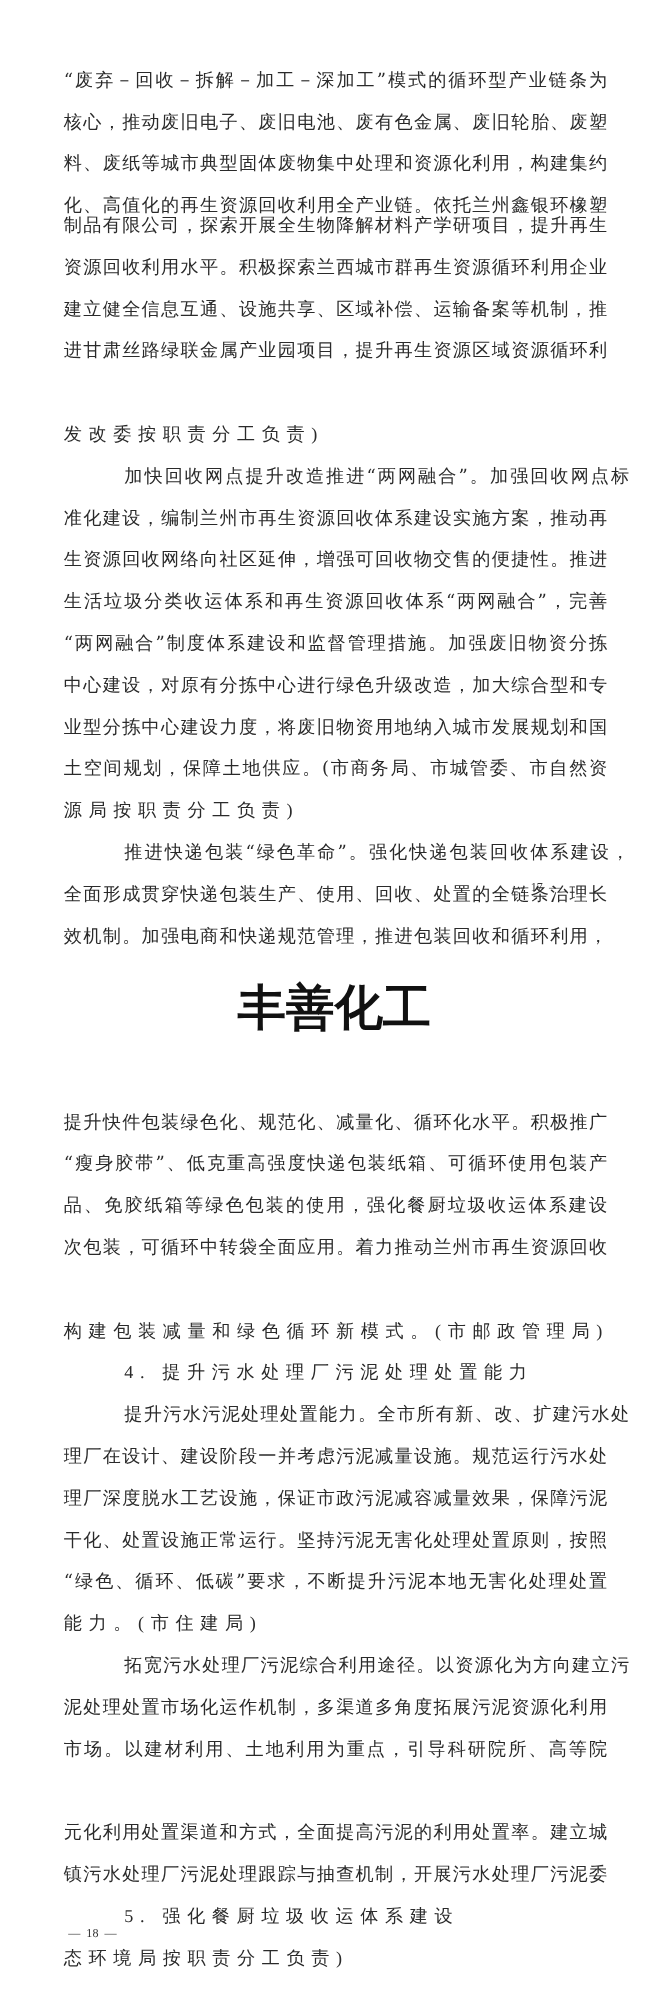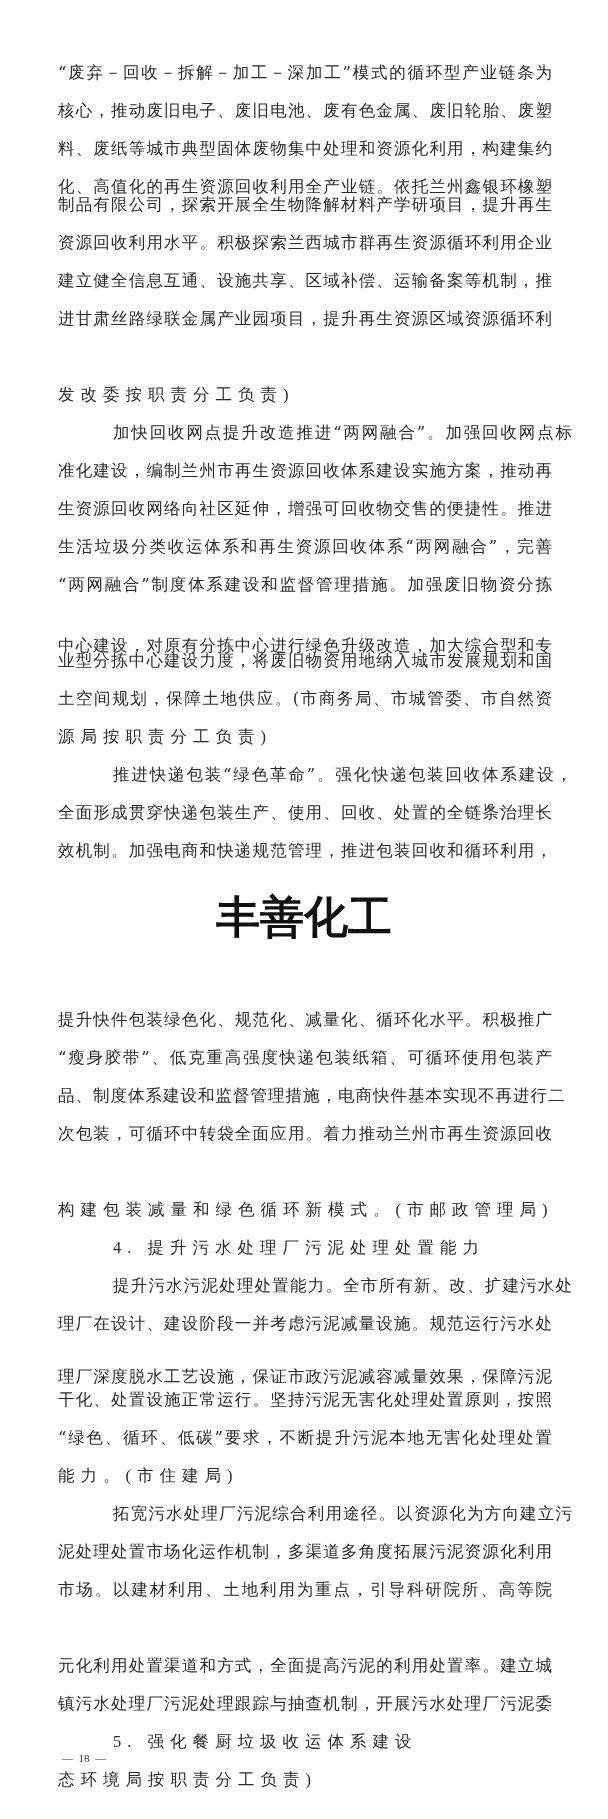--- a/index.html
+++ b/index.html
@@ -32,43 +32,43 @@
   <div class="line" style="top:193px;top:193px">制品有限公司，探索开展全生物降解材料产学研项目，提升再生</div>
   <div class="line" style="top:231px">资源回收利用水平。积极探索兰西城市群再生资源循环利用企业</div>
   <div class="line" style="top:269px">建立健全信息互通、设施共享、区域补偿、运输备案等机制，推</div>
   <div class="line" style="top:307px">进甘肃丝路绿联金属产业园项目，提升再生资源区域资源循环利</div>
   <div class="line last" style="top:383px">发改委按职责分工负责)</div>
   <div class="line indent" style="top:421px">加快回收网点提升改造推进“两网融合”。加强回收网点标</div>
   <div class="line" style="top:459px">准化建设，编制兰州市再生资源回收体系建设实施方案，推动再</div>
   <div class="line" style="top:497px">生资源回收网络向社区延伸，增强可回收物交售的便捷性。推进</div>
   <div class="line" style="top:535px">生活垃圾分类收运体系和再生资源回收体系“两网融合”，完善</div>
   <div class="line" style="top:573px">“两网融合”制度体系建设和监督管理措施。加强废旧物资分拣</div>
-  <div class="line" style="top:634px">中心建设，对原有分拣中心进行绿色升级改造，加大综合型和专</div>
+  <div class="line" style="top:611px">中心建设，对原有分拣中心进行绿色升级改造，加大综合型和专</div>
   <div class="line" style="top:649px">业型分拣中心建设力度，将废旧物资用地纳入城市发展规划和国</div>
   <div class="line" style="top:687px">土空间规划，保障土地供应。(市商务局、市城管委、市自然资</div>
   <div class="line last" style="top:725px">源局按职责分工负责)</div>
   <div class="line indent" style="top:763px">推进快递包装“绿色革命”。强化快递包装回收体系建设，</div>
   <div class="line" style="top:801px">全面形成贯穿快递包装生产、使用、回收、处置的全链条治理长</div>
   <div class="line" style="top:839px">效机制。加强电商和快递规范管理，推进包装回收和循环利用，</div>
 </div>
 
 <div class="logo">丰善化工</div>
 
 <div class="page-num" style="left:466px;top:801px">—  17  —</div>
 
 <div class="page page-2">
   <div class="line" style="top:148px">提升快件包装绿色化、规范化、减量化、循环化水平。积极推广</div>
   <div class="line" style="top:186px">“瘦身胶带”、低克重高强度快递包装纸箱、可循环使用包装产</div>
-  <div class="line" style="top:224px">品、制度体系建设和监督管理措施，电商快件基本实现不再进行二</div>
+  <div class="line" style="top:224px">品、免胶纸箱等绿色包装的使用，强化餐厨垃圾收运体系建设</div>
   <div class="line" style="top:262px">次包装，可循环中转袋全面应用。着力推动兰州市再生资源回收</div>
   <div class="line last" style="top:338px">构建包装减量和绿色循环新模式。(市邮政管理局)</div>
   <div class="line indent last heading" style="top:376px">4. 提升污水处理厂污泥处理处置能力</div>
   <div class="line indent" style="top:414px">提升污水污泥处理处置能力。全市所有新、改、扩建污水处</div>
   <div class="line" style="top:452px">理厂在设计、建设阶段一并考虑污泥减量设施。规范运行污水处</div>
-  <div class="line" style="top:505px">理厂深度脱水工艺设施，保证市政污泥减容减量效果，保障污泥</div>
+  <div class="line" style="top:490px">理厂深度脱水工艺设施，保证市政污泥减容减量效果，保障污泥</div>
   <div class="line" style="top:528px">干化、处置设施正常运行。坚持污泥无害化处理处置原则，按照</div>
   <div class="line" style="top:566px">“绿色、循环、低碳”要求，不断提升污泥本地无害化处理处置</div>
   <div class="line last" style="top:604px">能力。(市住建局)</div>
   <div class="line indent" style="top:642px">拓宽污水处理厂污泥综合利用途径。以资源化为方向建立污</div>
   <div class="line" style="top:680px">泥处理处置市场化运作机制，多渠道多角度拓展污泥资源化利用</div>
   <div class="line" style="top:718px">市场。以建材利用、土地利用为重点，引导科研院所、高等院</div>
   <div class="line" style="top:794px">元化利用处置渠道和方式，全面提高污泥的利用处置率。建立城</div>
   <div class="line" style="top:832px">镇污水处理厂污泥处理跟踪与抽查机制，开展污水处理厂污泥委</div>
   <div class="line last" style="top:908px">态环境局按职责分工负责)</div>
 </div>

